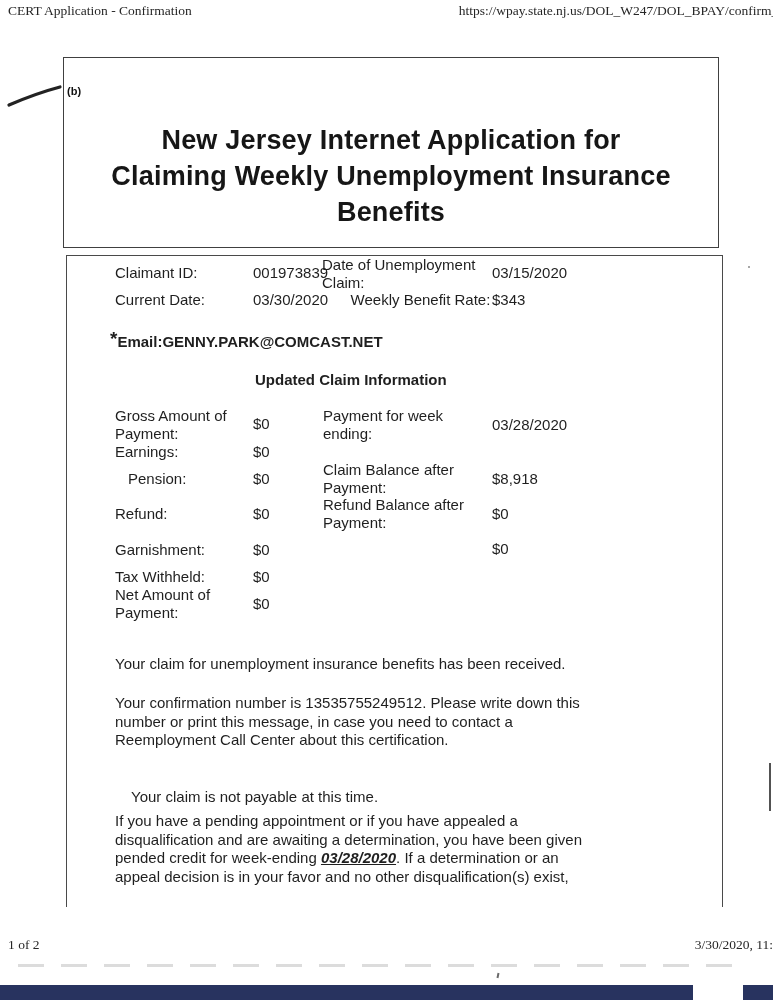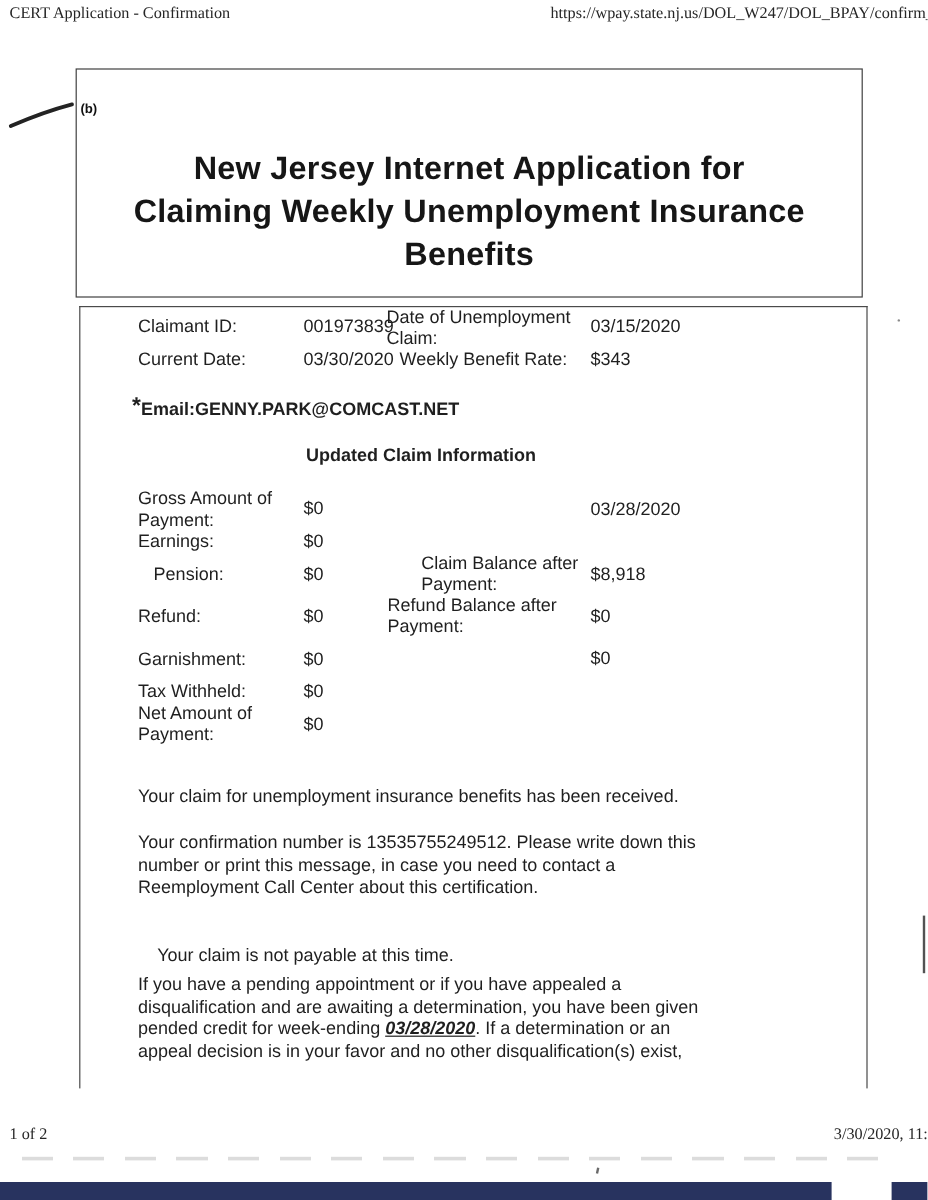--- a/index.html
+++ b/index.html
@@ -75,21 +75,21 @@
   <div class="content-box"></div>
 
   <span class="lbl" style="left:115px;top:264px;">Claimant ID:</span>
   <span class="val" style="left:253px;top:264px;">001973839</span>
   <span class="lbl r" style="left:322px;top:256px;">Date of Unemployment
 Claim:</span>
   <span class="val" style="left:492px;top:264px;">03/15/2020</span>
 
   <span class="lbl" style="left:115px;top:291px;">Current Date:</span>
   <span class="val" style="left:253px;top:291px;">03/30/2020</span>
-  <span class="lbl r" style="left:333px;top:291px;">Weekly Benefit Rate:</span>
+  <span class="lbl r" style="left:333px;top:291px;text-align:center;">Weekly Benefit Rate:</span>
   <span class="val" style="left:492px;top:291px;">$343</span>
 
   <div class="email-line" style="left:110px;top:332px;">
     <span class="asterisk">*</span><span>Email:</span><span>GENNY.PARK@COMCAST.NET</span>
   </div>
 
   <span class="heading" style="left:255px;top:371px;">Updated Claim Information</span>
 
   <span class="lbl" style="left:115px;top:407px;">Gross Amount of
 Payment:</span>
@@ -107,23 +107,25 @@
   <span class="lbl" style="left:115px;top:541px;">Garnishment:</span>
   <span class="val" style="left:253px;top:541px;">$0</span>
 
   <span class="lbl" style="left:115px;top:568px;">Tax Withheld:</span>
   <span class="val" style="left:253px;top:568px;">$0</span>
 
   <span class="lbl" style="left:115px;top:586px;">Net Amount of
 Payment:</span>
   <span class="val" style="left:253px;top:595px;">$0</span>
 
+  <span class="lbl r" style="left:323px;top:407px;">Payment for week
+ending:</span>
   <span class="val" style="left:492px;top:416px;">03/28/2020</span>
 
-  <span class="lbl r" style="left:323px;top:461px;margin-left:28px;">Claim Balance after
+  <span class="lbl r" style="left:323px;top:461px;">Claim Balance after
 Payment:</span>
   <span class="val" style="left:492px;top:470px;">$8,918</span>
 
   <span class="lbl r" style="left:323px;top:496px;">Refund Balance after
 Payment:</span>
   <span class="val" style="left:492px;top:505px;">$0</span>
 
   <span class="val" style="left:492px;top:540px;">$0</span>
 
   <p class="para" style="left:115px;top:655px;margin:0;">Your claim for unemployment insurance benefits has been received.</p>

